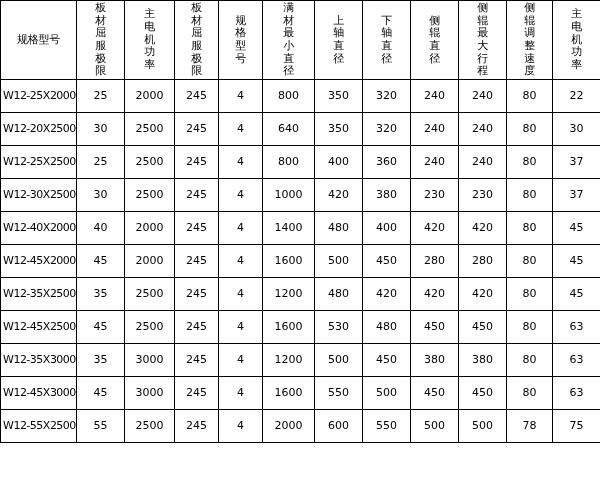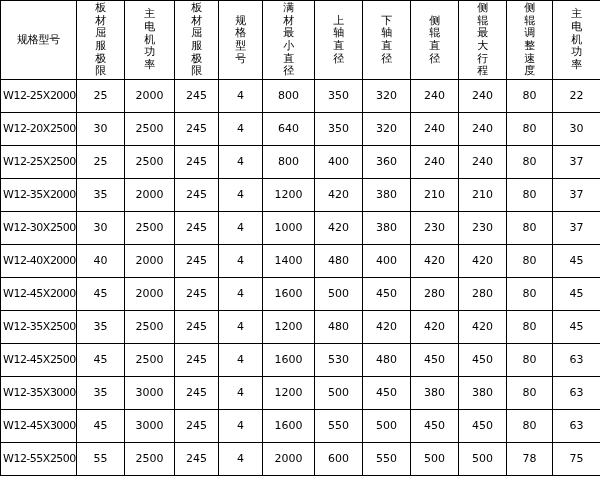--- a/index.html
+++ b/index.html
@@ -128,34 +128,20 @@
         <td>4</td>
         <td>800</td>
         <td>400</td>
         <td>360</td>
         <td>240</td>
         <td>240</td>
         <td>80</td>
         <td>37</td>
       </tr>
       <tr>
-        <td class="model">W12-35X2000</td>
-        <td>35</td>
-        <td>2000</td>
-        <td>245</td>
-        <td>4</td>
-        <td>1200</td>
-        <td>420</td>
-        <td>380</td>
-        <td>210</td>
-        <td>210</td>
-        <td>80</td>
-        <td>37</td>
-      </tr>
-      <tr>
         <td class="model">W12-30X2500</td>
         <td>30</td>
         <td>2500</td>
         <td>245</td>
         <td>4</td>
         <td>1000</td>
         <td>420</td>
         <td>380</td>
         <td>230</td>
         <td>230</td>

